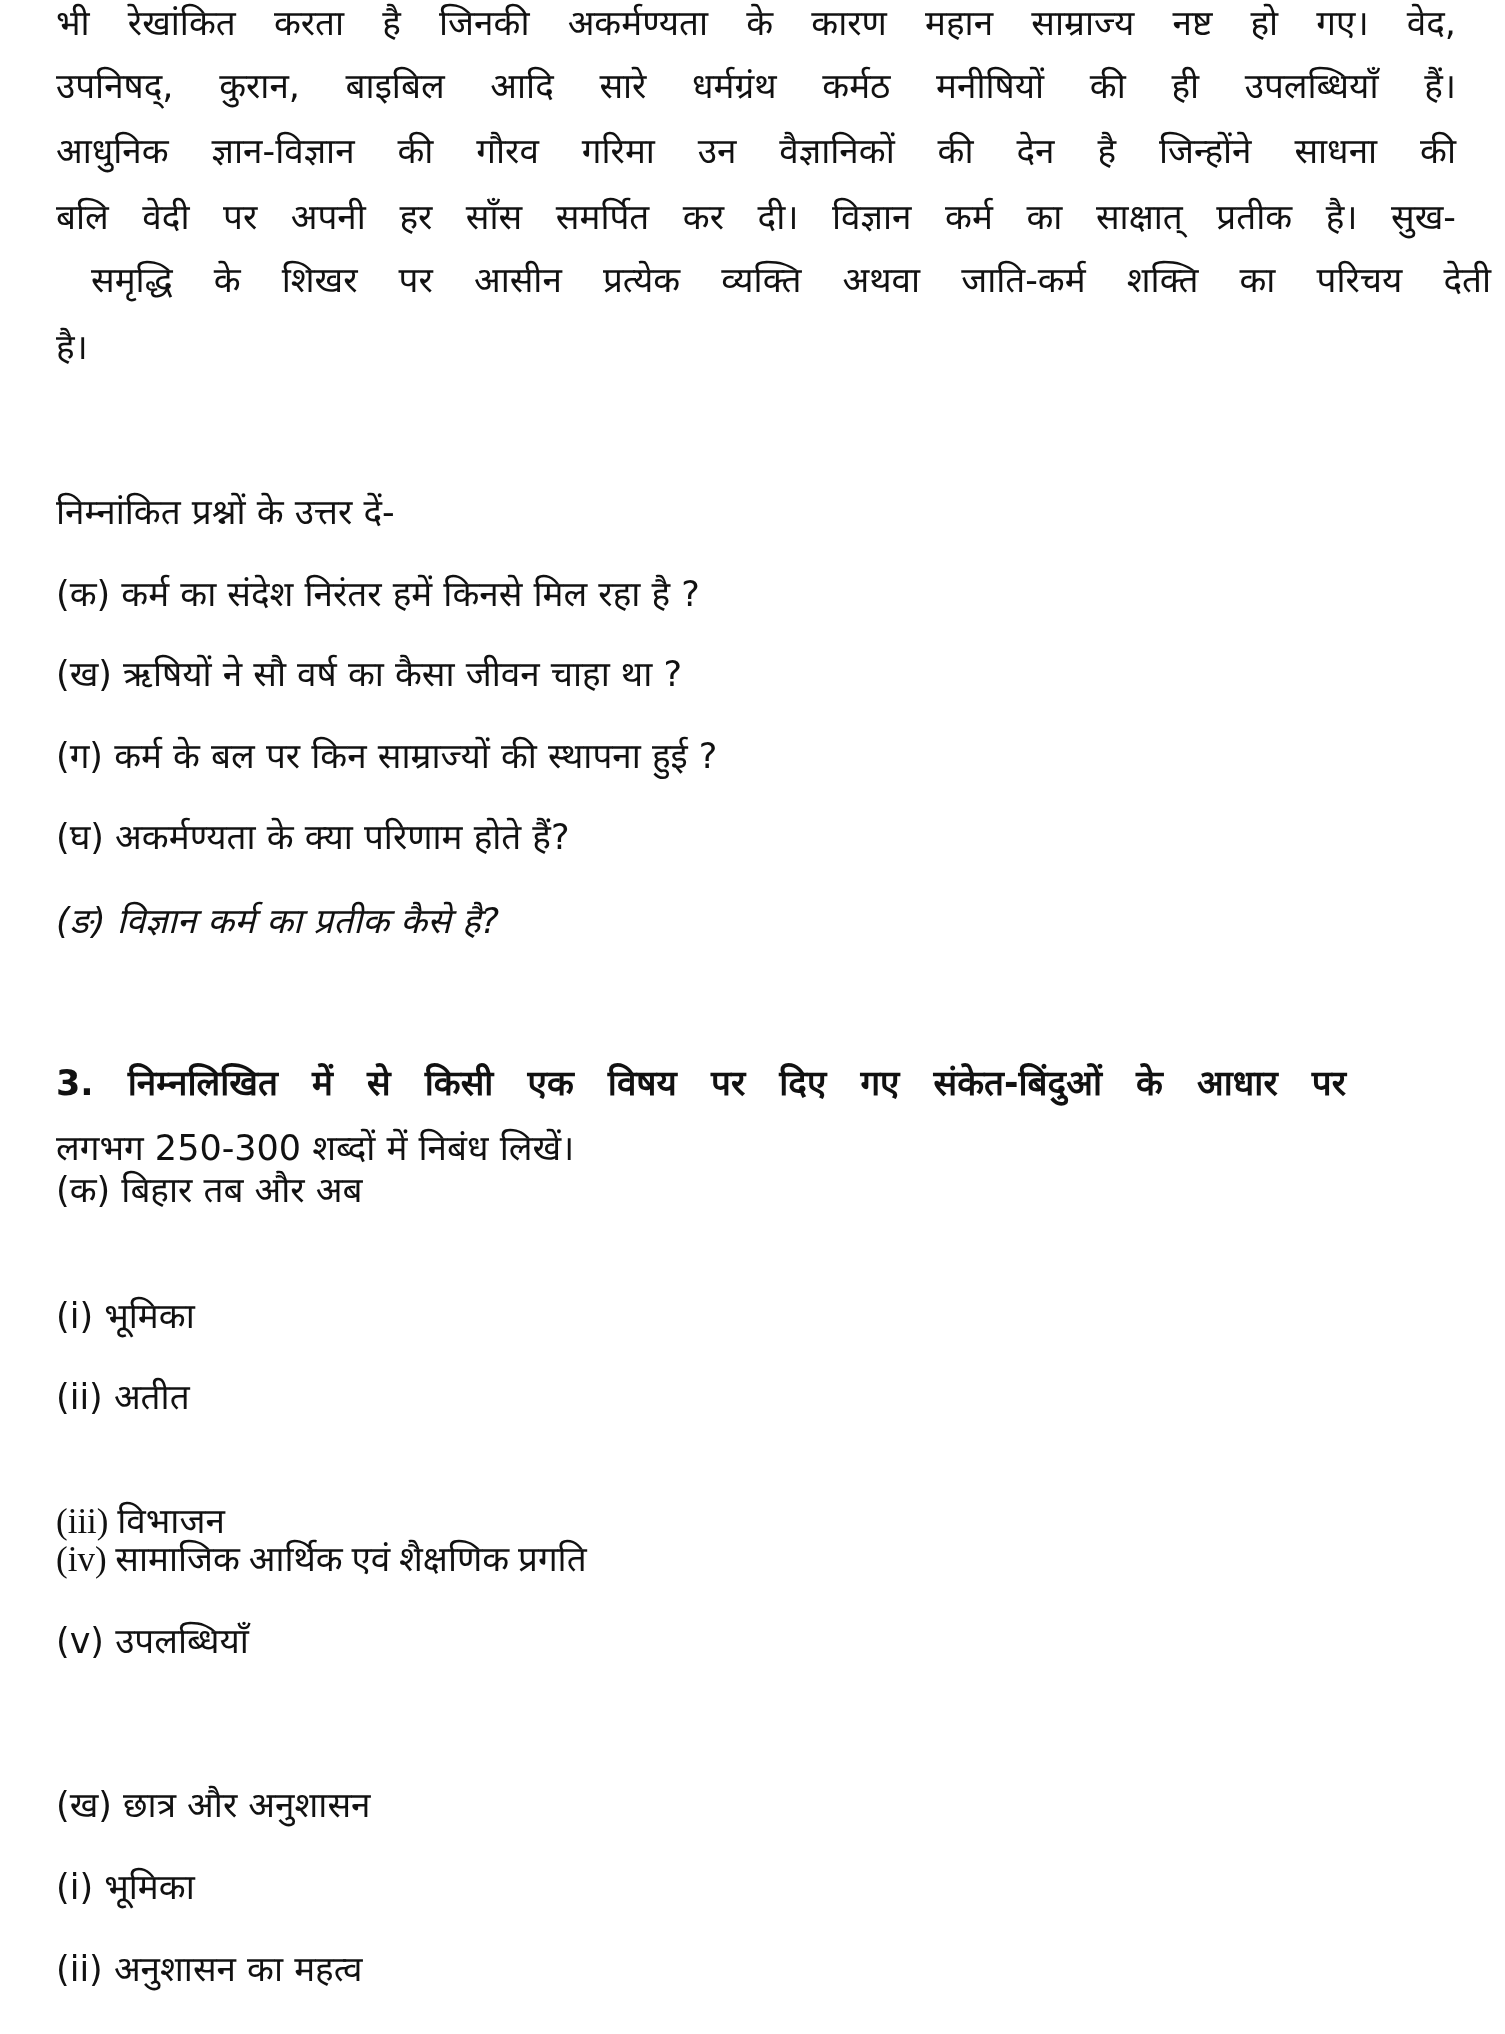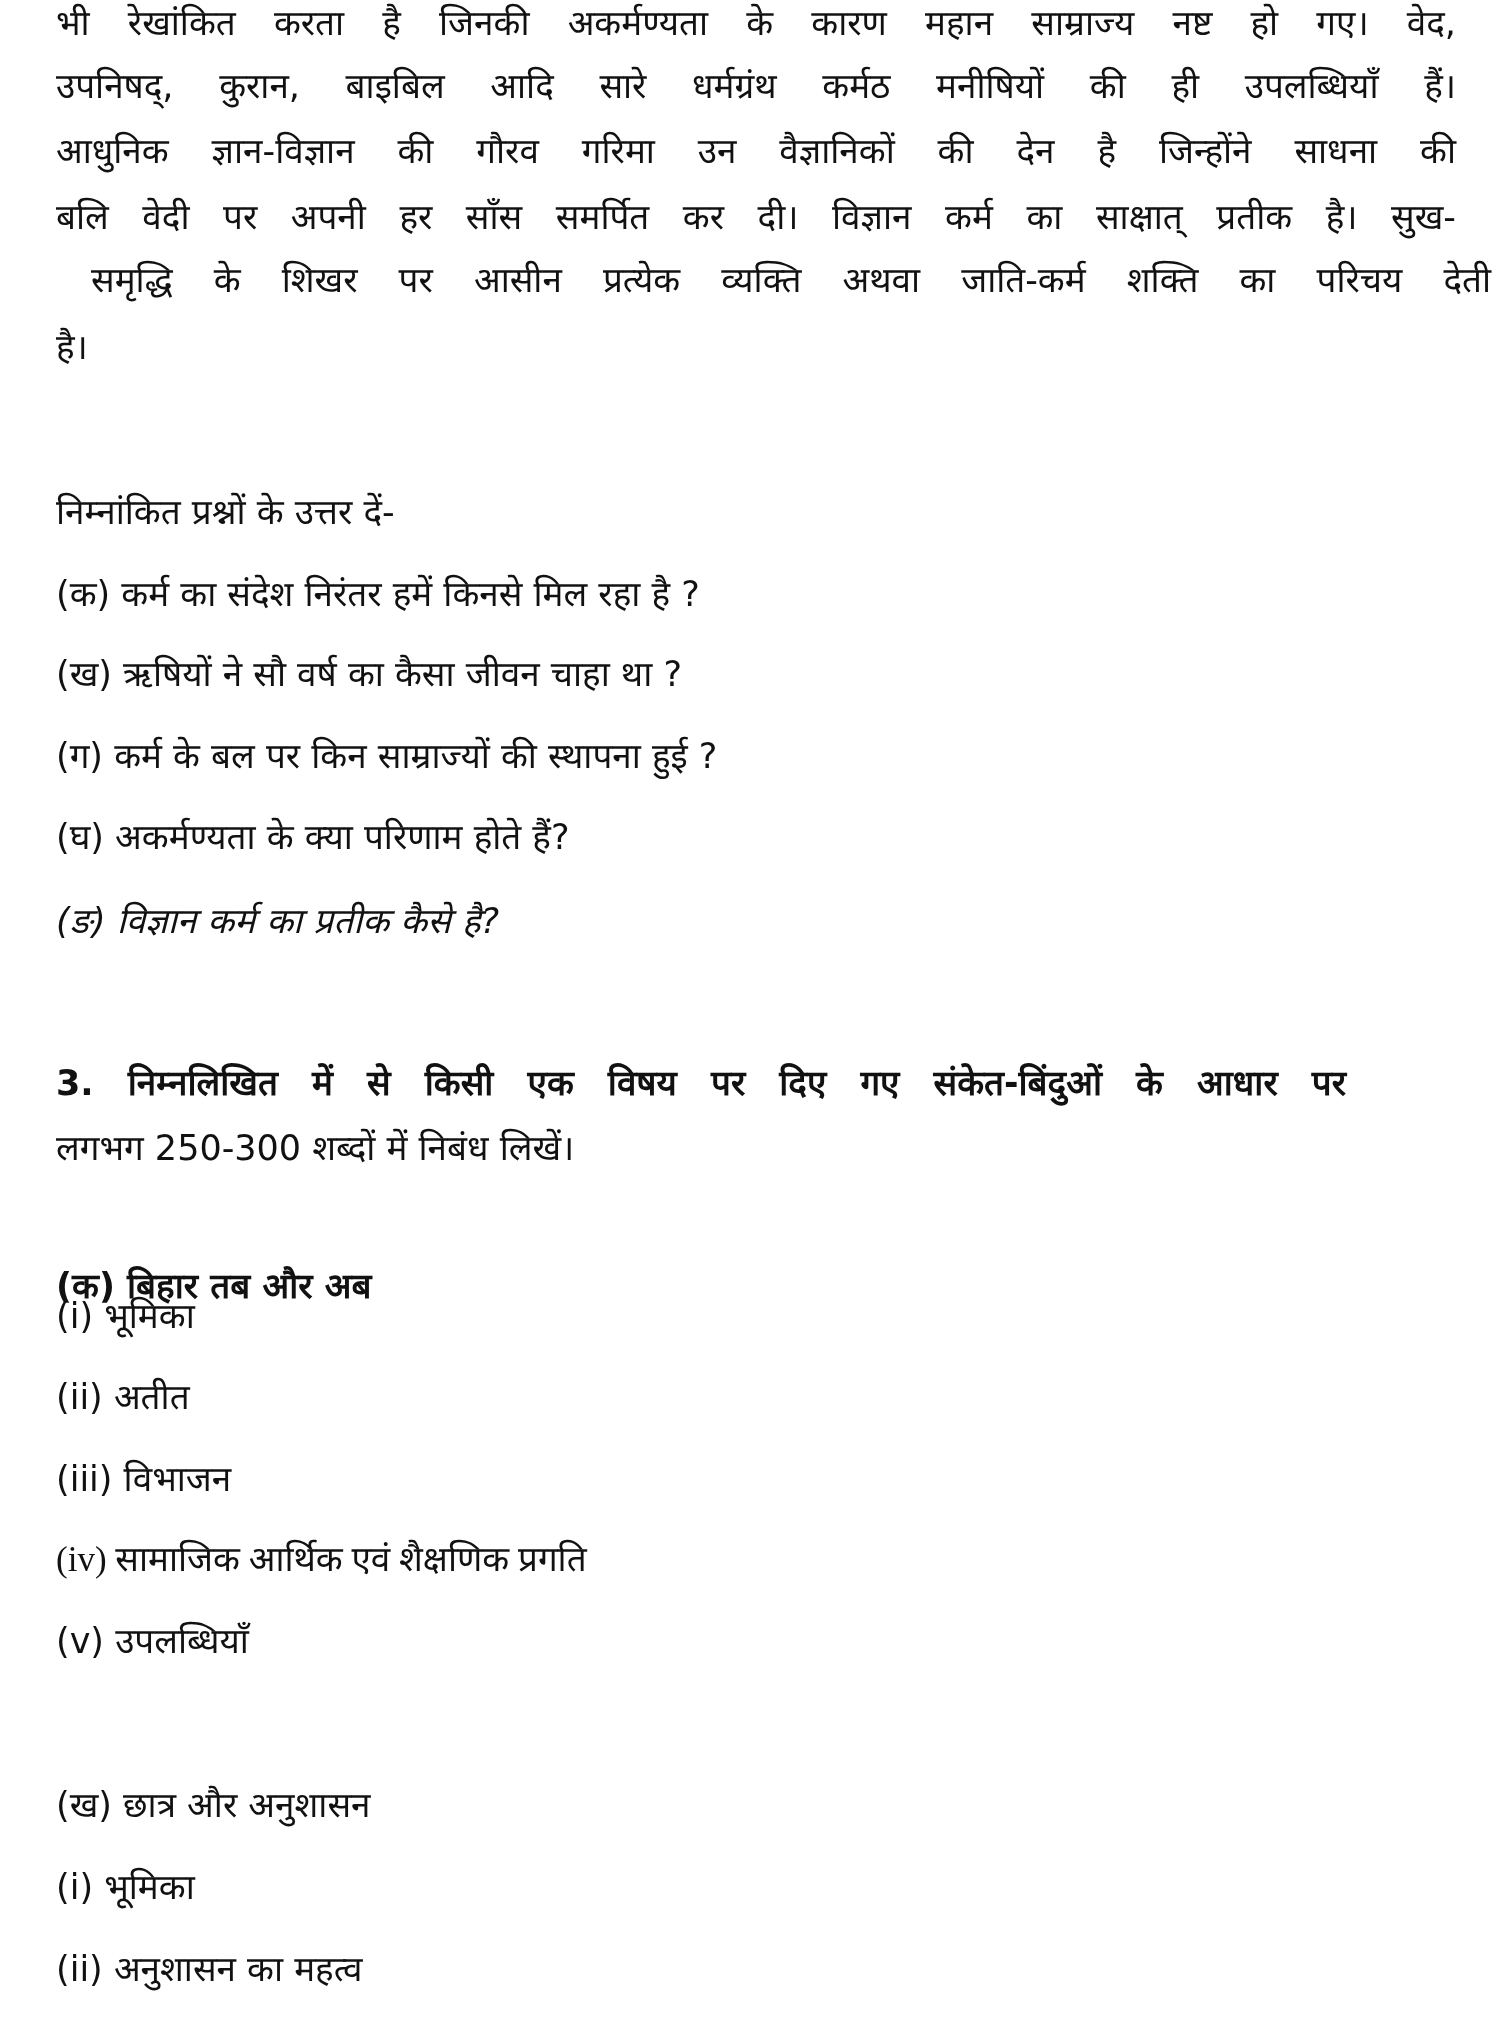--- a/index.html
+++ b/index.html
@@ -30,24 +30,24 @@
     <div class="line" style="top:726px;">(ग) कर्म के बल पर किन साम्राज्यों की स्थापना हुई ?</div>
     <div class="line" style="top:807px;">(घ) अकर्मण्यता के क्या परिणाम होते हैं?</div>
     <div class="line" style="top:891px;font-style:italic;">(ङ) विज्ञान कर्म का प्रतीक कैसे है?</div>
   </div>
 
   <div>
     <div class="line wide" style="top:1053px;font-weight:bold;">3. निम्नलिखित में से किसी एक विषय पर दिए गए संकेत-बिंदुओं के आधार पर</div>
     <div class="line" style="top:1118px;">लगभग 250-300 शब्दों में निबंध लिखें।</div>
 
     <div>
-      <div class="line" style="top:1256px;font-weight:bold;">(क) बिहार तब और अब</div>
+      <div class="line" style="top:1160px;">(क) बिहार तब और अब</div>
       <div class="line" style="top:1286px;">(i) भूमिका</div>
       <div class="line" style="top:1367px;text-align:right;">(ii) अतीत</div>
-      <div class="line" style="top:1449px;">(iii) विभाजन</div>
+      <div class="line" style="top:1492px;font-family:Liberation Serif, serif;">(iii) विभाजन</div>
       <div class="line" style="top:1530px;font-family:Liberation Serif, serif;">(iv) सामाजिक आर्थिक एवं शैक्षणिक प्रगति</div>
       <div class="line" style="top:1611px;">(v) उपलब्धियाँ</div>
     </div>
 
     <div>
       <div class="line" style="top:1775px;">(ख) छात्र और अनुशासन</div>
       <div class="line" style="top:1857px;">(i) भूमिका</div>
       <div class="line" style="top:1939px;">(ii) अनुशासन का महत्व</div>
     </div>
   </div>

